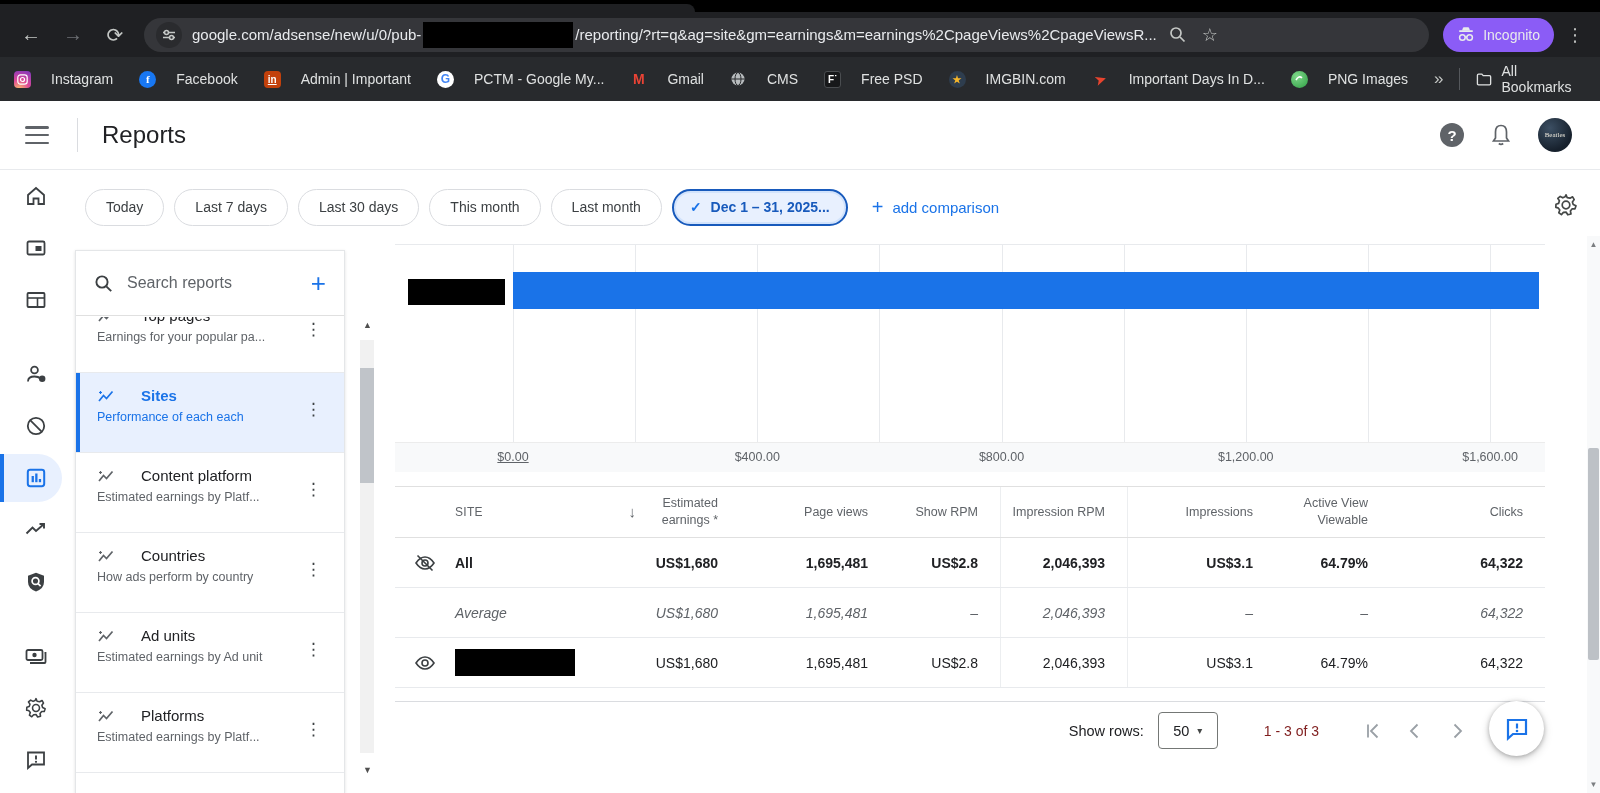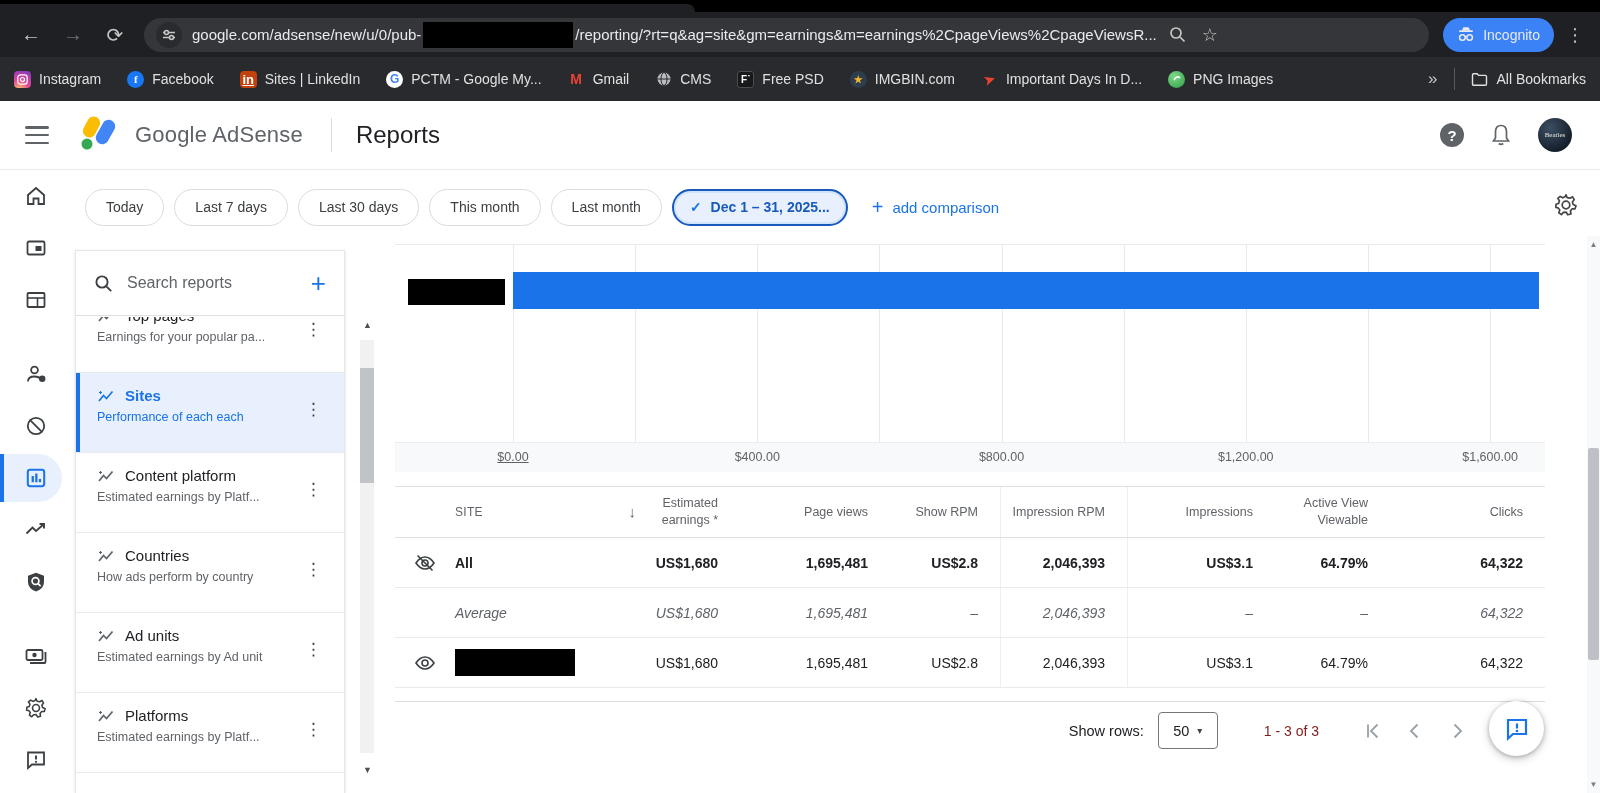--- a/index.html
+++ b/index.html
@@ -13,25 +13,25 @@
   .nav-btn { width:34px; height:34px; border-radius:50%; display:flex; align-items:center; justify-content:center;
              color:#c4c7c5; font-size:20px; margin:0 4px; }
   .nav-btn.dim { color:#6e7175; }
   .omnibox { flex:1; height:34px; margin:0 8px; background:#35363a; border-radius:17px; display:flex; align-items:center; padding:0 12px; overflow:hidden; }
   .site-info { width:26px; height:26px; border-radius:50%; background:#2a2b2e; display:flex; align-items:center; justify-content:center; margin-right:10px; flex:none; }
   .url { color:#e8eaed; font-size:15px; white-space:nowrap; display:flex; align-items:center; min-width:0; }
   .url .redact-url { display:inline-block; width:150px; height:26px; background:#000; margin:0 2px; flex:none; }
   .url span { overflow:hidden; text-overflow:ellipsis; }
   .omni-icons { display:flex; align-items:center; gap:16px; margin-left:12px; color:#c4c7c5; flex:none; }
   .omni-icons .glyph { font-size:18px; }
-  .incognito-pill { height:34px; background:#3b82f6; border-radius:17px; display:flex; align-items:center; gap:8px; color:#e8eaed; font-size:14px; padding:0 14px; margin:0 6px; flex:none; }
+  .incognito-pill { height:34px; background:#8b5cf6; border-radius:17px; display:flex; align-items:center; gap:8px; color:#e8eaed; font-size:14px; padding:0 14px; margin:0 6px; flex:none; }
   .menu-dots { color:#c4c7c5; font-size:18px; width:30px; text-align:center; flex:none; }
 
   .bookmarks-bar { position:absolute; left:0; top:57px; width:1600px; height:44px; background:#282a2d; display:flex; align-items:center; padding:0 14px; color:#dfe1e1; font-size:14px; }
-  .bm { display:flex; align-items:center; gap:8px; margin-right:26px; white-space:nowrap; }
+  .bm { display:flex; align-items:center; gap:20px; margin-right:26px; white-space:nowrap; }
   .bm-ico { width:17px; height:17px; border-radius:4px; display:flex; align-items:center; justify-content:center; font-size:11px; font-weight:bold; color:#fff; flex:none; }
   .bm-spacer { flex:1; }
   .bm-chev { color:#c4c7c5; font-size:17px; margin-right:16px; }
   .bm-divider { width:1px; height:22px; background:#55585c; margin-right:16px; }
   .allbm { display:flex; align-items:center; gap:9px; }
 
   
   .app-header { position:absolute; left:0; top:101px; width:1600px; height:69px; background:#fff; border-bottom:1px solid #e8eaed; display:flex; align-items:center; }
   .hamburger { width:24px; height:18px; margin-left:25px; display:flex; flex-direction:column; justify-content:space-between; }
   .hamburger i { height:2.5px; background:#5f6368; border-radius:2px; }
@@ -63,21 +63,21 @@
   
   .panel { position:absolute; left:72px; top:244px; width:306px; height:549px; }
   .panel-card { position:absolute; left:3px; top:6px; width:270px; bottom:0; background:#fff; border:1px solid #e4e6e8; border-bottom:none; box-shadow:0 1px 3px rgba(0,0,0,.12); }
   .search-row { height:65px; border-bottom:1px solid #e0e0e0; display:flex; align-items:center; padding:0 18px; gap:14px; }
   .search-row input { border:none; outline:none; flex:1; font-size:16px; color:#202124; font-family:"Liberation Sans",sans-serif; min-width:0; }
   .search-row input::placeholder { color:#5f6368; }
   .search-plus { color:#1a73e8; font-size:26px; font-weight:400; }
   .report-list { position:absolute; left:0; top:66px; right:0; bottom:0; overflow:hidden; }
   .report-item { height:80px; border-bottom:1px solid #e8eaed; position:relative; padding:14px 0 0 21px; }
   .report-item.cut { margin-top:-24px; }
-  .ri-title { display:flex; align-items:center; gap:10px; font-size:15px; color:#202124; }
+  .ri-title { display:flex; align-items:center; gap:26px; font-size:15px; color:#202124; }
   .ri-sub { font-size:12.5px; color:#5f6368; margin:6px 0 0 0; }
   .report-item .kebab { position:absolute; right:22px; top:26px; color:#3c4043; font-size:17px; letter-spacing:0; }
   .report-item.selected { background:#e8f0fe; }
   .report-item.selected::before { content:""; position:absolute; left:0; top:0; bottom:0; width:4px; background:#1a73e8; }
   .report-item.selected .ri-title, .report-item.selected .ri-sub { color:#1a73e8; }
   .panel-scroll { position:absolute; right:2px; top:72px; bottom:16px; width:17px; }
   .panel-scroll .arr { position:absolute; left:0; width:17px; text-align:center; font-size:9px; color:#505050; }
   .panel-scroll .track { position:absolute; left:1px; top:24px; bottom:24px; width:14px; background:#f1f1f1; }
   .panel-scroll .thumb { position:absolute; left:1px; top:52px; width:14px; height:115px; background:#c0c4c9; }
 
@@ -190,22 +190,22 @@
             <circle cx="5.5" cy="5.5" r="2" fill="none" stroke="#fff" stroke-width="1.2"></circle>
           </svg>
       </span>
       <span>Instagram</span>
     </div>
     <div class="bm">
       <span class="bm-ico" style="background:#1877f2; border-radius:50%; font-family:'Liberation Serif',serif;">f</span>
       <span>Facebook</span>
     </div>
     <div class="bm">
-      <span class="bm-ico" style="background:#c2410c; font-size:13px;text-decoration:underline;">in</span>
-      <span>Sites | LinkedIn</span>
+      <span class="bm-ico" style="background:#c2410c; font-size:10px;text-decoration:underline;">in</span>
+      <span>Admin | Important</span>
     </div>
     <div class="bm">
       <span class="bm-ico" style="background:#fff; color:#4285f4; border-radius:50%; font-size:12px;">G</span>
       <span>PCTM - Google My...</span>
     </div>
     <div class="bm">
       <span class="bm-ico" style="background:transparent; color:#ea4335; font-size:14px;">M</span>
       <span>Gmail</span>
     </div>
     <div class="bm">
@@ -248,28 +248,20 @@
       <span>All Bookmarks</span>
     </div>
   </div>
 
   <div class="app-header">
     <div class="hamburger">
         <i></i>
         <i></i>
         <i></i>
       </div>
-    <div class="logo-wrap">
-      <svg width="44" height="40" viewBox="0 0 44 40">
-        <rect x="20" y="4" width="13" height="26" rx="6.5" fill="#4285f4" transform="rotate(30 26.5 17)"></rect>
-        <rect x="6" y="1" width="13" height="22" rx="6.5" fill="#fbbc04" transform="rotate(28 12.5 12)"></rect>
-        <circle cx="8" cy="29" r="5.5" fill="#34a853"></circle>
-      </svg>
-      <span class="product-name">Google AdSense</span>
-    </div>
     <div class="header-divider"></div>
     <span class="page-title">Reports</span>
     <div class="header-right">
       <div class="help-circle">
           <span class="glyph">?</span>
         </div>
       <svg width="22" height="24" viewBox="0 0 22 24">
         <path d="M11 2.5 Q16.5 2.5 16.5 9 L16.5 15 L18.5 18 L3.5 18 L5.5 15 L5.5 9 Q5.5 2.5 11 2.5 Z" fill="none" stroke="#5f6368" stroke-width="1.7"></path>
         <path d="M8.8 20.5 Q11 22.3 13.2 20.5" fill="none" stroke="#5f6368" stroke-width="1.7"></path>
       </svg>

